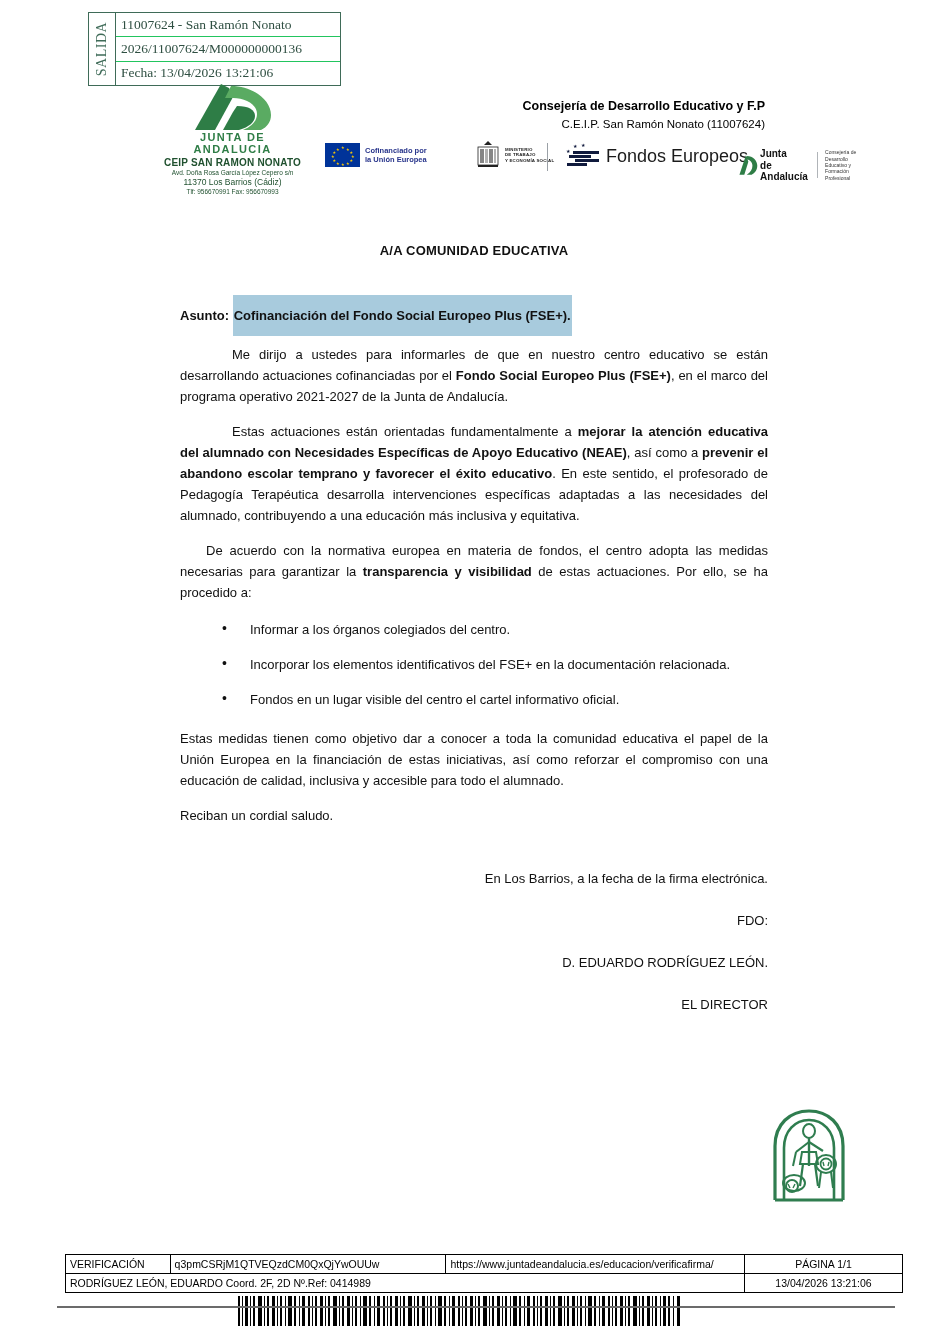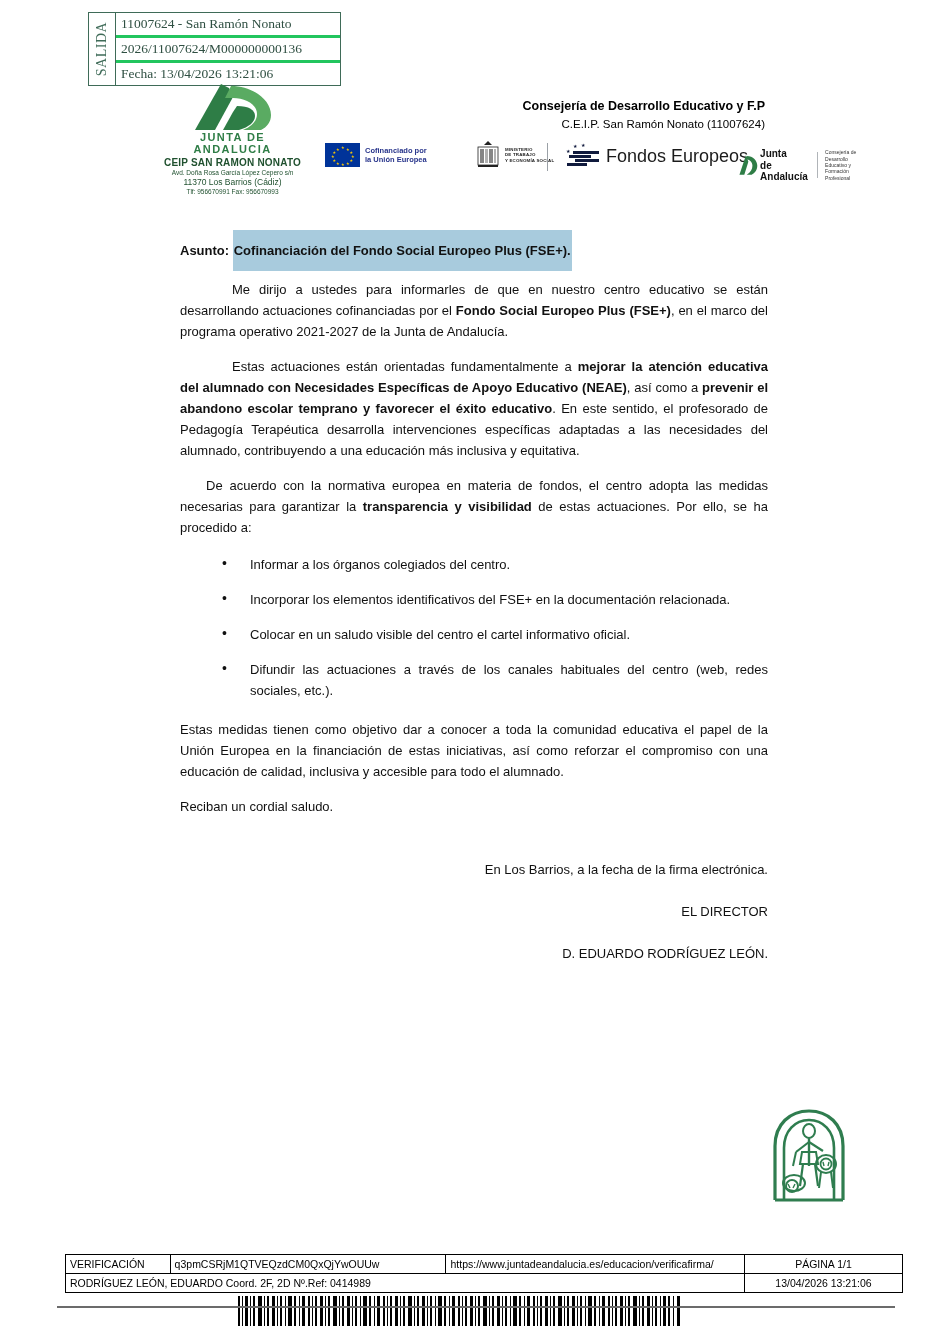--- a/index.html
+++ b/index.html
@@ -50,21 +50,21 @@
   .salida-rows {
     flex: 1;
     display: flex;
     flex-direction: column;
   }
   .salida-row {
     flex: 1;
     display: flex;
     align-items: center;
     padding-left: 5px;
-    border-bottom: 3px solid #22c55e;
+    border-bottom: 1px solid #22c55e;
     font-family: "Liberation Serif", serif;
     font-size: 13.5px;
     color: #2f4f42;
     box-sizing: border-box;
   }
   .salida-row:last-child { border-bottom: none; }
 
   
   .ja-logo-block {
     position: absolute;
@@ -421,20 +421,21 @@
         <div>Consejería de Desarrollo</div>
         <div>Educativo y Formación</div>
         <div>Profesional</div>
       </div>
     </div>
 
   </div>
 
   <div class="doc-body">
 
+    <div class="addressee">A/A COMUNIDAD EDUCATIVA</div>
 
     <div class="asunto-line">
       <span>Asunto:</span>
       <span class="asunto-hl">Cofinanciación del Fondo Social Europeo Plus (FSE+).</span>
     </div>
 
 
     <div class="para">
       <span>Me dirijo a ustedes para informarles de que en nuestro centro educativo se están desarrollando actuaciones cofinanciadas por el </span><b>Fondo Social Europeo Plus (FSE+)</b><span>, en el marco del programa operativo 2021-2027 de la Junta de Andalucía.</span>
     </div>
@@ -443,31 +444,31 @@
       <span>Estas actuaciones están orientadas fundamentalmente a </span><b>mejorar la atención educativa del alumnado con Necesidades Específicas de Apoyo Educativo (NEAE)</b><span>, así como a </span><b>prevenir el abandono escolar temprano y favorecer el éxito educativo</b><span>. En este sentido, el profesorado de Pedagogía Terapéutica desarrolla intervenciones específicas adaptadas a las necesidades del alumnado, contribuyendo a una educación más inclusiva y equitativa.</span>
     </div>
 
     <div class="para-small-ind">
       <span>De acuerdo con la normativa europea en materia de fondos, el centro adopta las medidas necesarias para garantizar la </span><b>transparencia y visibilidad</b><span> de estas actuaciones. Por ello, se ha procedido a:</span>
     </div>
 
     <ul class="bullets">
       <li>Informar a los órganos colegiados del centro.</li>
       <li>Incorporar los elementos identificativos del FSE+ en la documentación relacionada.</li>
-      <li>Colocar en un saludo visible del centro el cartel informativo oficial.</li>
-      <li>Difundir las actuaciones a través de los canales habituales del centro (web, redes sociales, etc.).</li>
+      <li>Fondos en un lugar visible del centro el cartel informativo oficial.</li>
     </ul>
 
     <div class="para-noind">Estas medidas tienen como objetivo dar a conocer a toda la comunidad educativa el papel de la Unión Europea en la financiación de estas iniciativas, así como reforzar el compromiso con una educación de calidad, inclusiva y accesible para todo el alumnado.</div>
     <div class="para-noind">Reciban un cordial saludo.</div>
 
     <div class="closing-block">
       <div>En Los Barrios, a la fecha de la firma electrónica.</div>
+      <div>FDO:</div>
+      <div>D. EDUARDO RODRÍGUEZ LEÓN.</div>
       <div>EL DIRECTOR</div>
-      <div>D. EDUARDO RODRÍGUEZ LEÓN.</div>
     </div>
 
   </div>
 
   <svg class="seal" viewBox="0 0 80 100">
     <path d="M6 96 L6 42 C6 20 21 7 40 7 C59 7 74 20 74 42 L74 96" fill="none" stroke="#2f7d4f" stroke-width="3.2"></path>
     <path d="M15 96 L15 44 C15 27 26 16 40 16 C54 16 65 27 65 44 L65 96" fill="none" stroke="#2f7d4f" stroke-width="2.6"></path>
 
     <ellipse cx="40" cy="27" rx="6" ry="7" fill="none" stroke="#2f7d4f" stroke-width="2"></ellipse>
     <path d="M40 34 L40 62" stroke="#2f7d4f" stroke-width="2.4" fill="none"></path>

